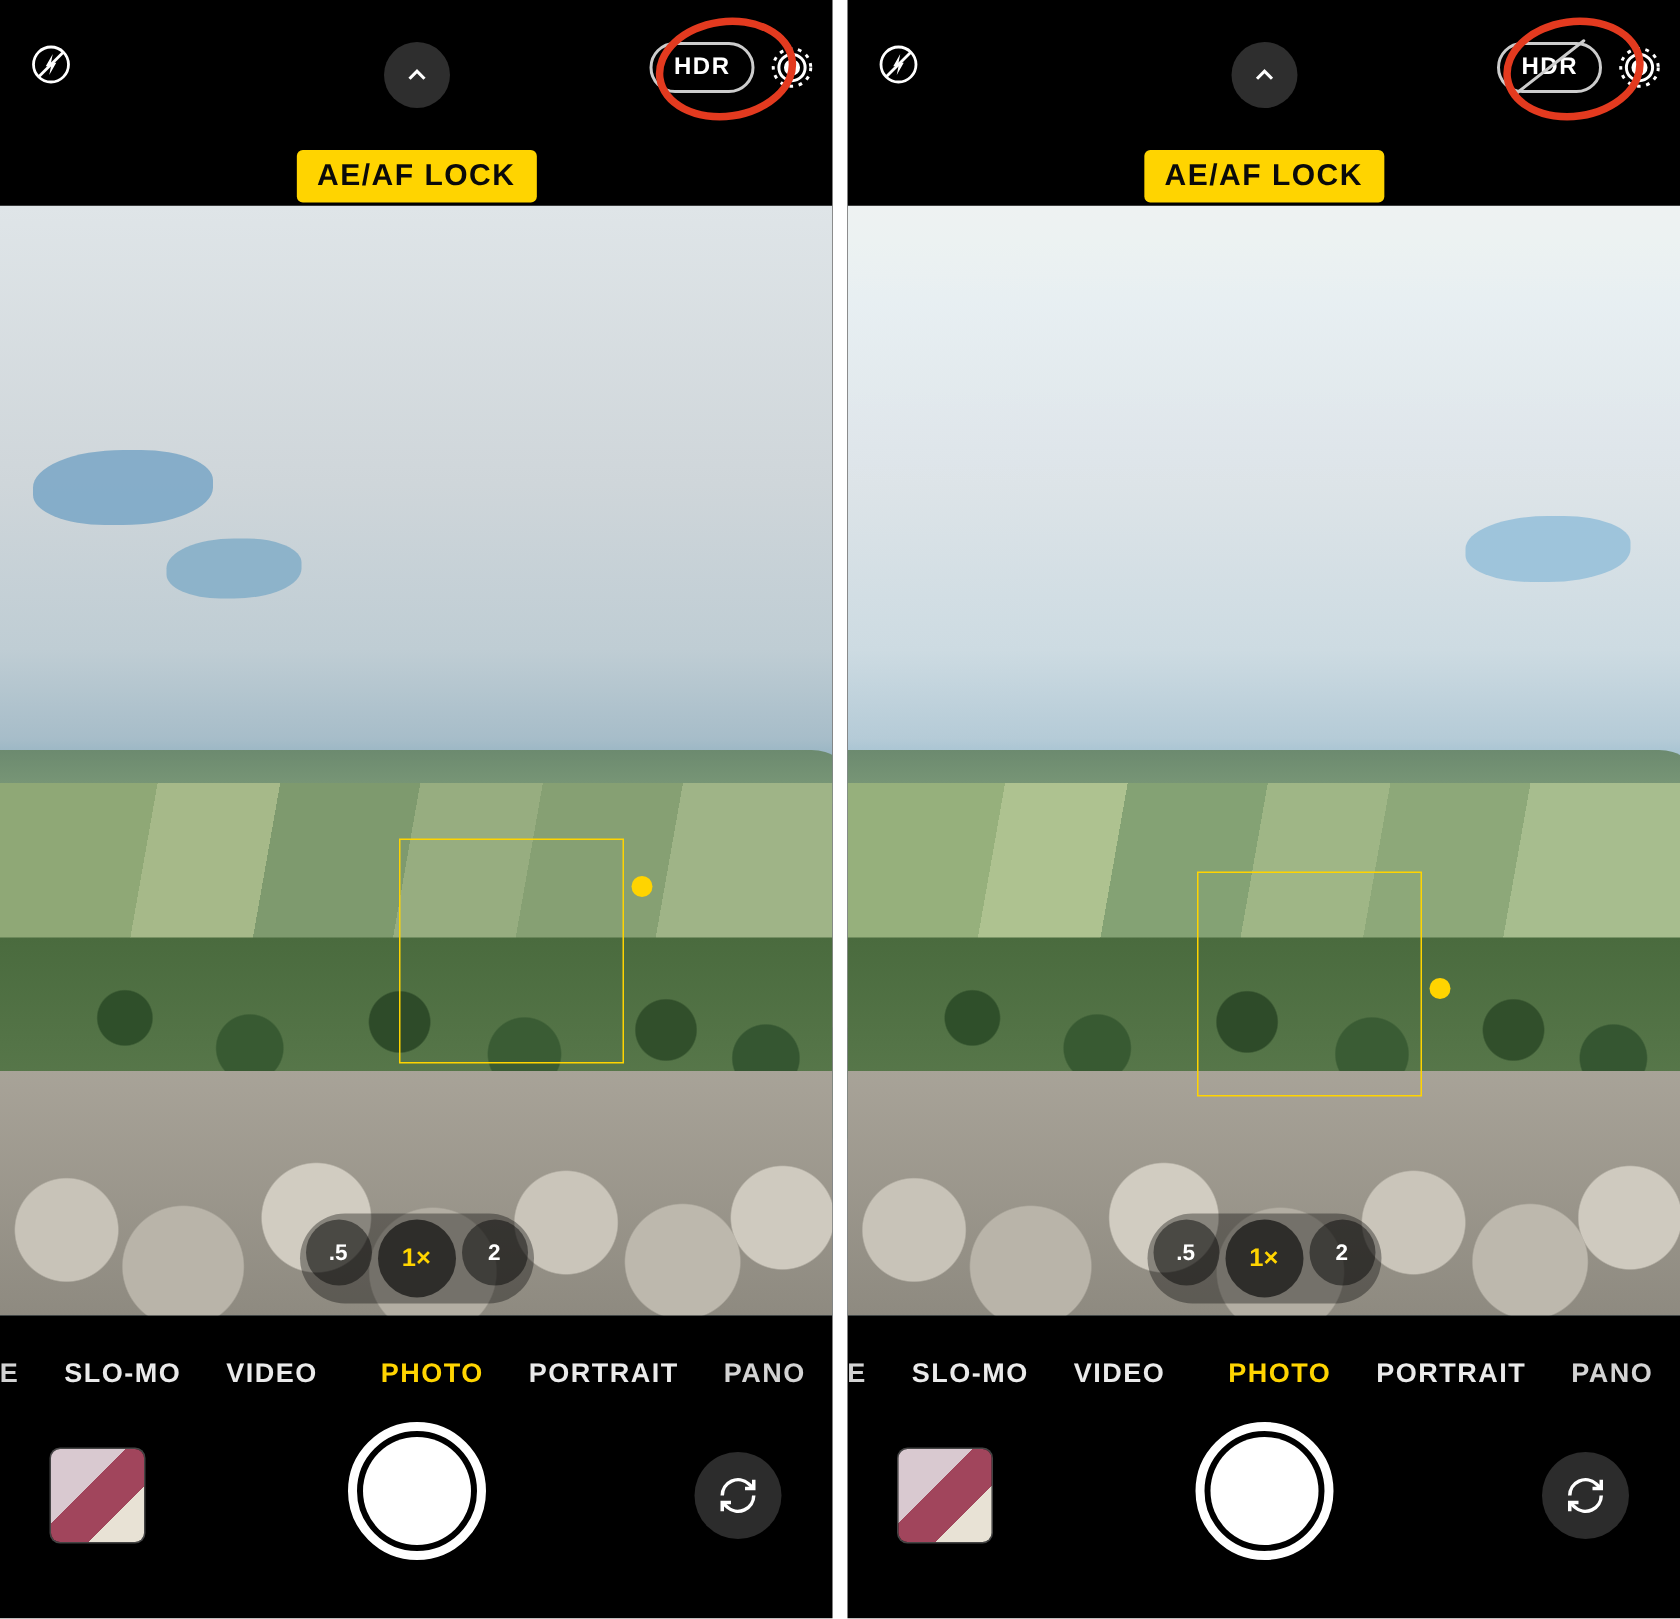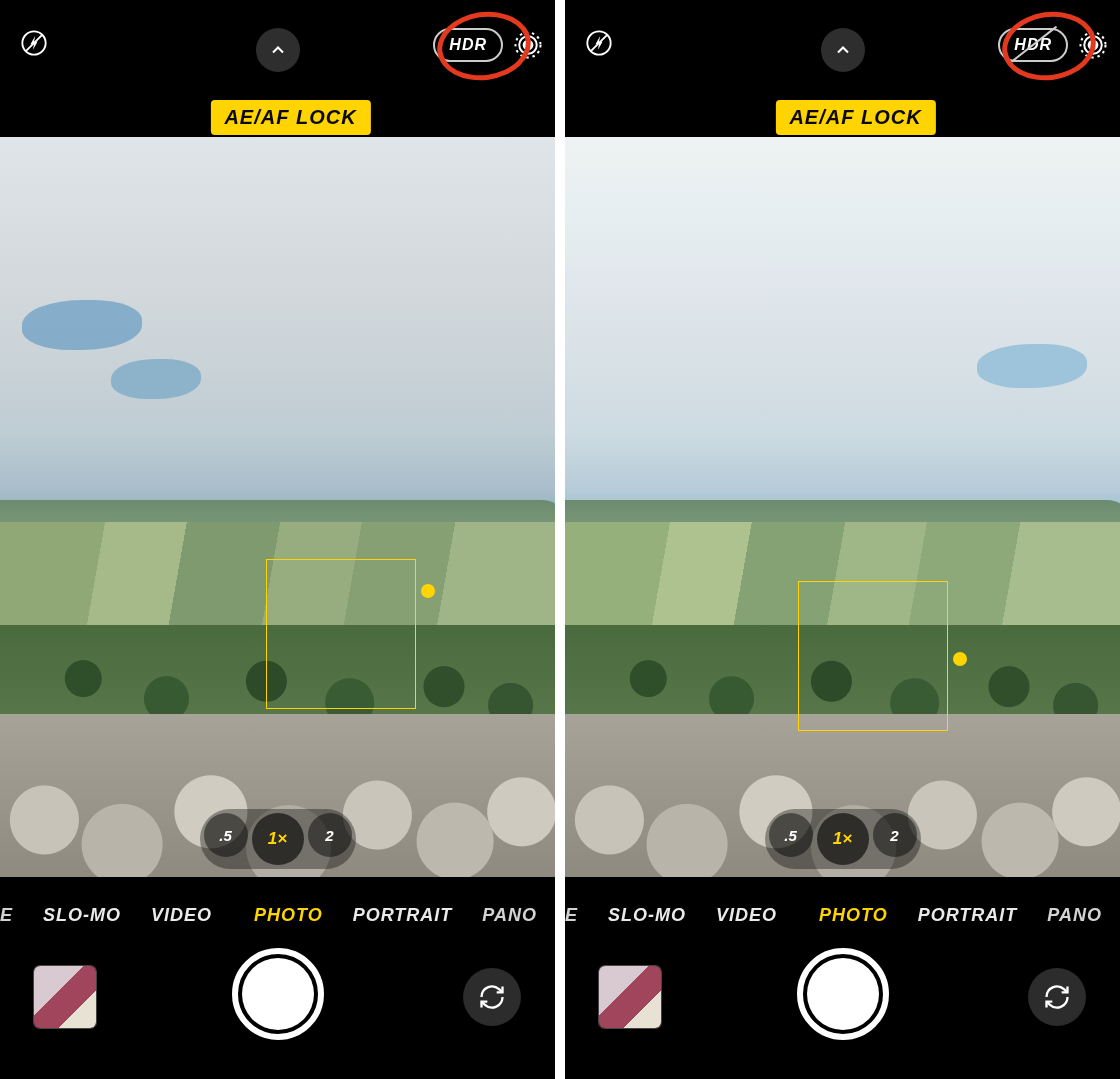--- a/index.html
+++ b/index.html
@@ -15,21 +15,20 @@
     gap: 10px;
     width: 1120px;
     height: 1079px;
   }
   .phone {
     width: 602px;
     height: 1079px;
     background: #000;
     position: relative;
     overflow: hidden;
-    font-style: italic;
   }
 
   
   .topbar {
     position: absolute;
     top: 0; left: 0; right: 0;
     height: 86px;
     display: flex;
     align-items: center;
     padding: 0 14px;
@@ -98,21 +97,20 @@
     top:100px;
     left:50%;
     transform:translateX(-50%);
     background:#ffd400;
     color:#0a0a0a;
     font-weight:700;
     font-size:20px;
     letter-spacing:1px;
     padding:6px 14px;
     border-radius:4px;
-    margin-left:13px;
   }
 
   
   .viewfinder{
     position:absolute;
     top:137px;
     left:0;right:0;
     height:740px;
     overflow:hidden;
   }

